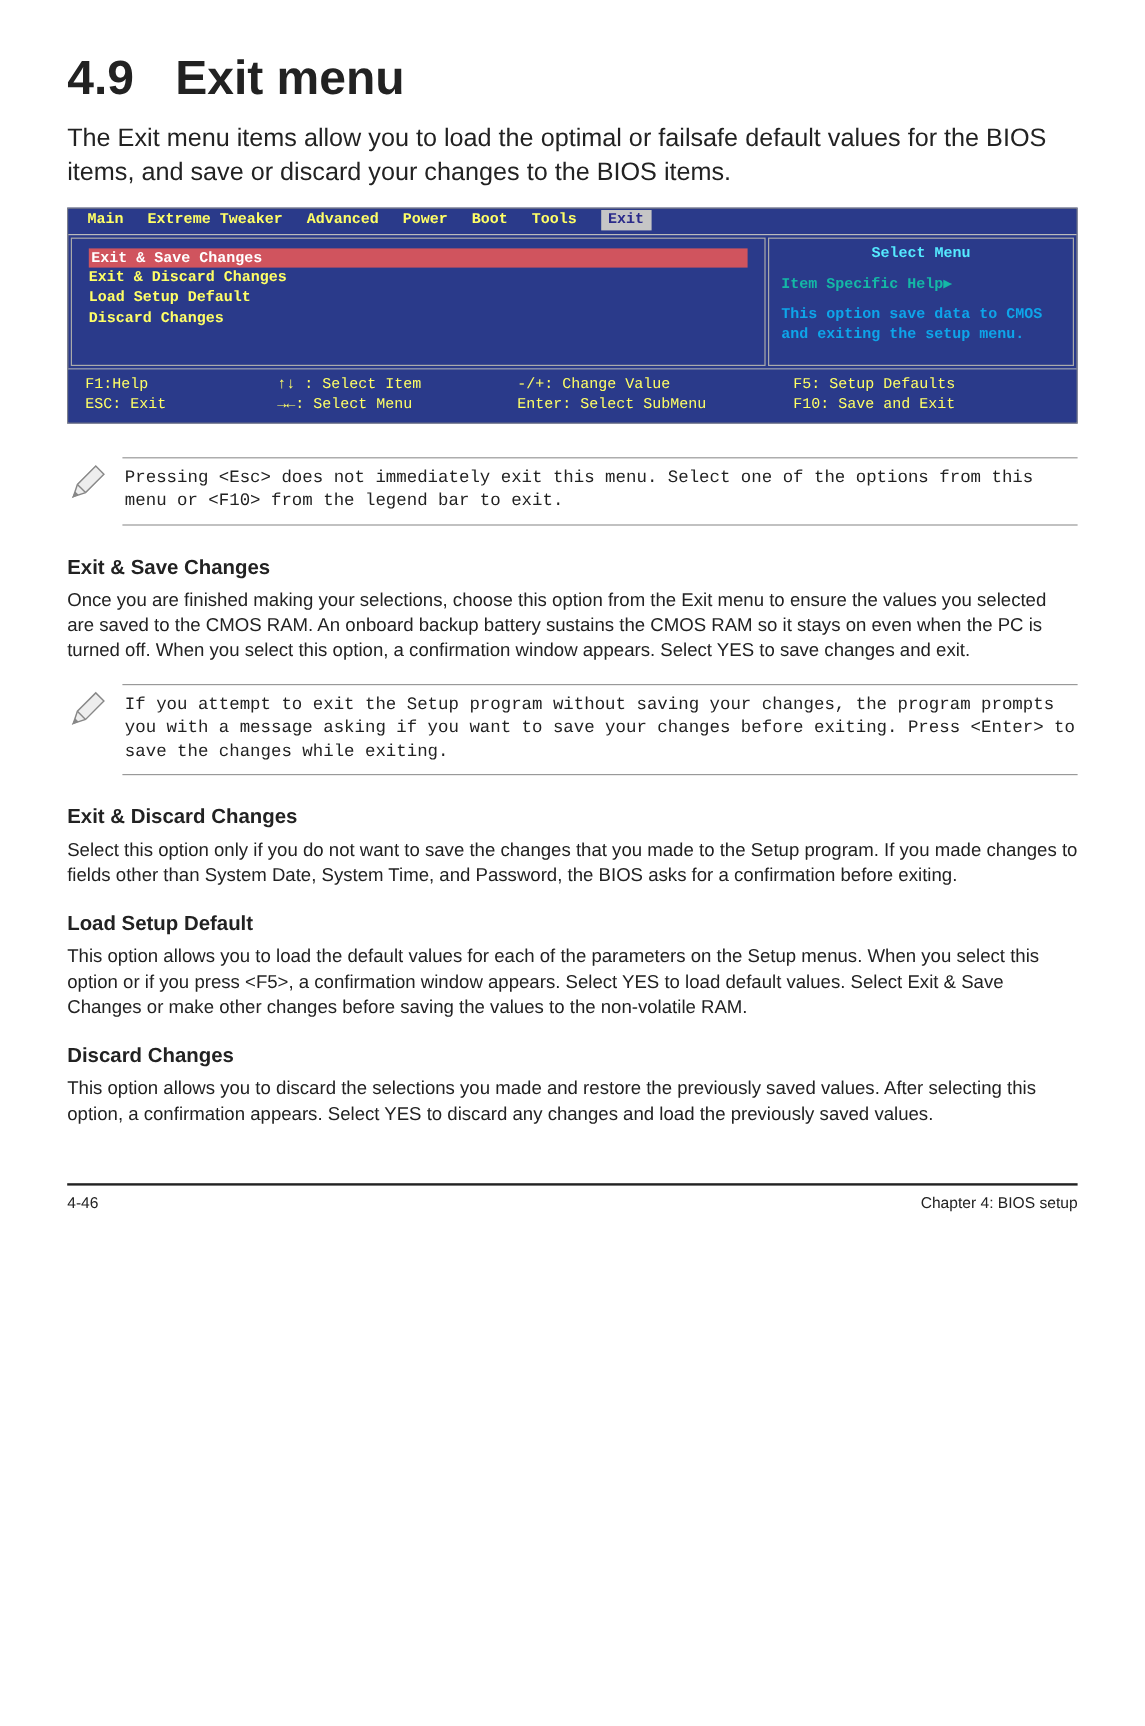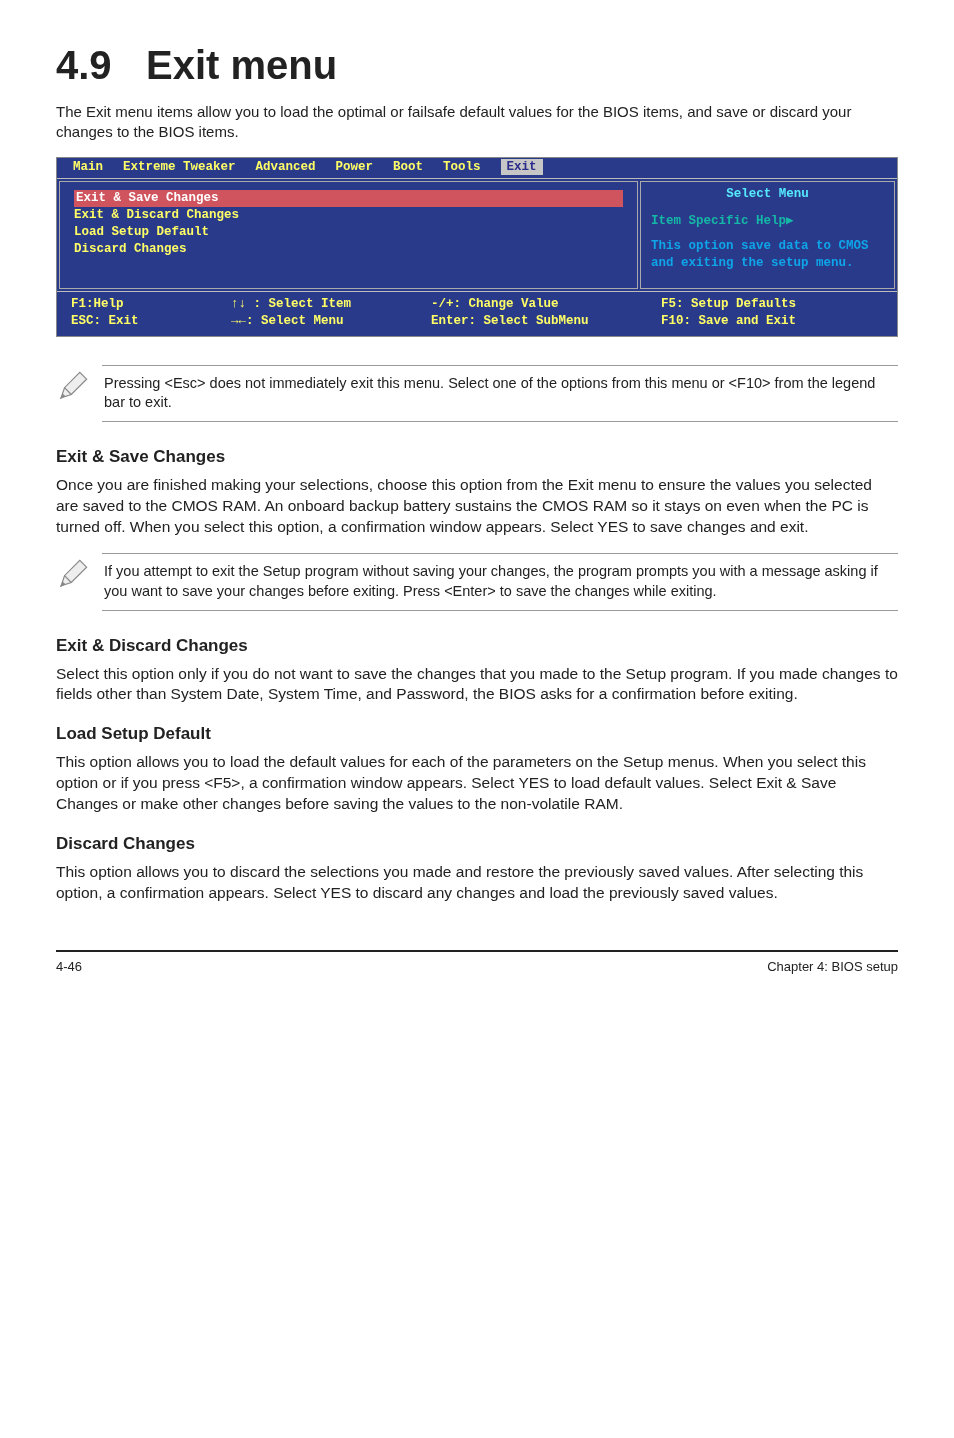--- a/index.html
+++ b/index.html
@@ -12,21 +12,21 @@
     font-size: 15px;
     line-height: 1.35;
   }
   h1.page-title {
     font-family: Liberation Sans, sans-serif;
     font-weight: bold;
     font-size: 40px;
     margin-bottom: 10px;
   }
   h1.page-title .num { display:inline-block; width: 90px; }
-  p.intro { margin-bottom: 14px; font-size:15px; }
+  p.intro { margin-bottom: 14px; font-size:21px; }
 
   
   .bios-box {
     border: 1px solid #888;
     font-family: "Courier New", monospace;
     font-size: 12.5px;
     color: #fff;
     background: #2a3a8a;
     margin-bottom: 28px;
   }
@@ -73,21 +73,21 @@
     padding: 4px 10px;
     color: #fff;
   }
   .bios-right .hdr { color: #55eaff; text-align: center; font-weight: bold; margin-bottom: 10px; }
   .bios-right .help-line { color:#14b8a6; font-weight:bold; margin-bottom:8px;}
   .bios-right .desc { color:#0ea5e9; font-weight:bold; }
   .bios-footer {
     background: #2a3a8a;
     padding: 4px 14px 6px 14px;
     color: #ffff66;
-    font-weight: bold;
+    font-weight: normal;
     display: grid;
     grid-template-columns: 160px 200px 230px auto;
     row-gap: 0px;
   }
 
   
   .note {
     display: flex;
     align-items: flex-start;
     margin: 16px 0 24px 0;
@@ -98,20 +98,21 @@
     padding-top: 4px;
   }
   .note .icon svg { width: 34px; height: auto; }
   .note .text {
     flex: 1;
     border-top: 1px solid #999;
     border-bottom: 1px solid #999;
     padding: 8px 2px;
     font-size: 14.5px;
     line-height: 1.35;
+    font-family: Liberation Mono, monospace;
   }
 
   h2.section {
     font-size: 17px;
     font-weight: bold;
     margin: 18px 0 6px 0;
   }
   p.body-text { font-size: 15.5px; margin-bottom: 10px; }
 
   

